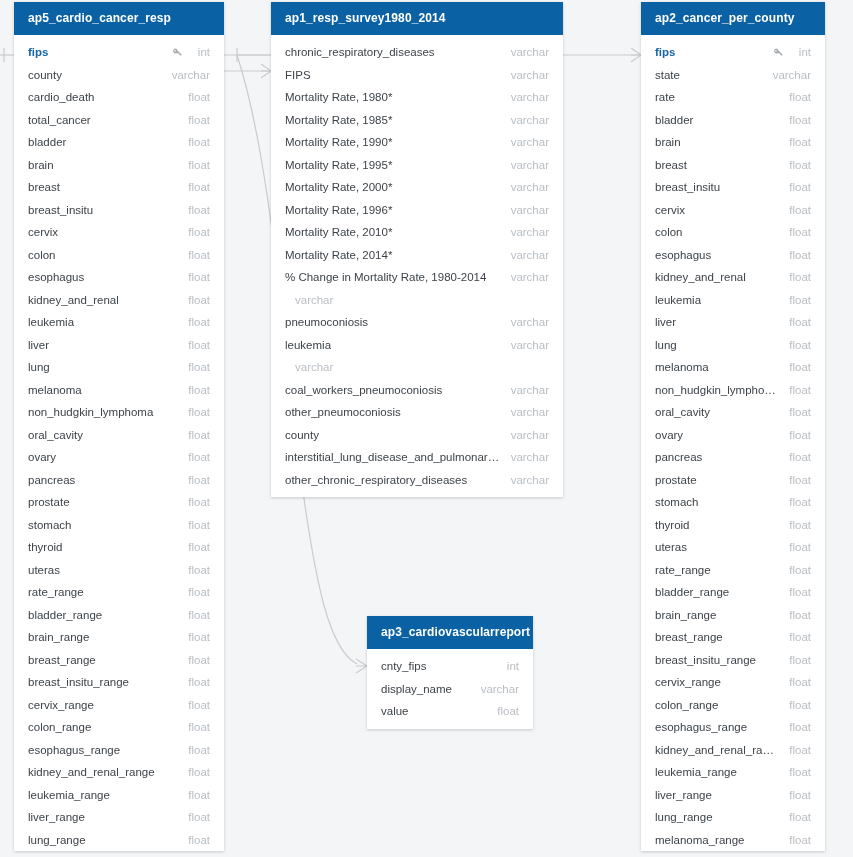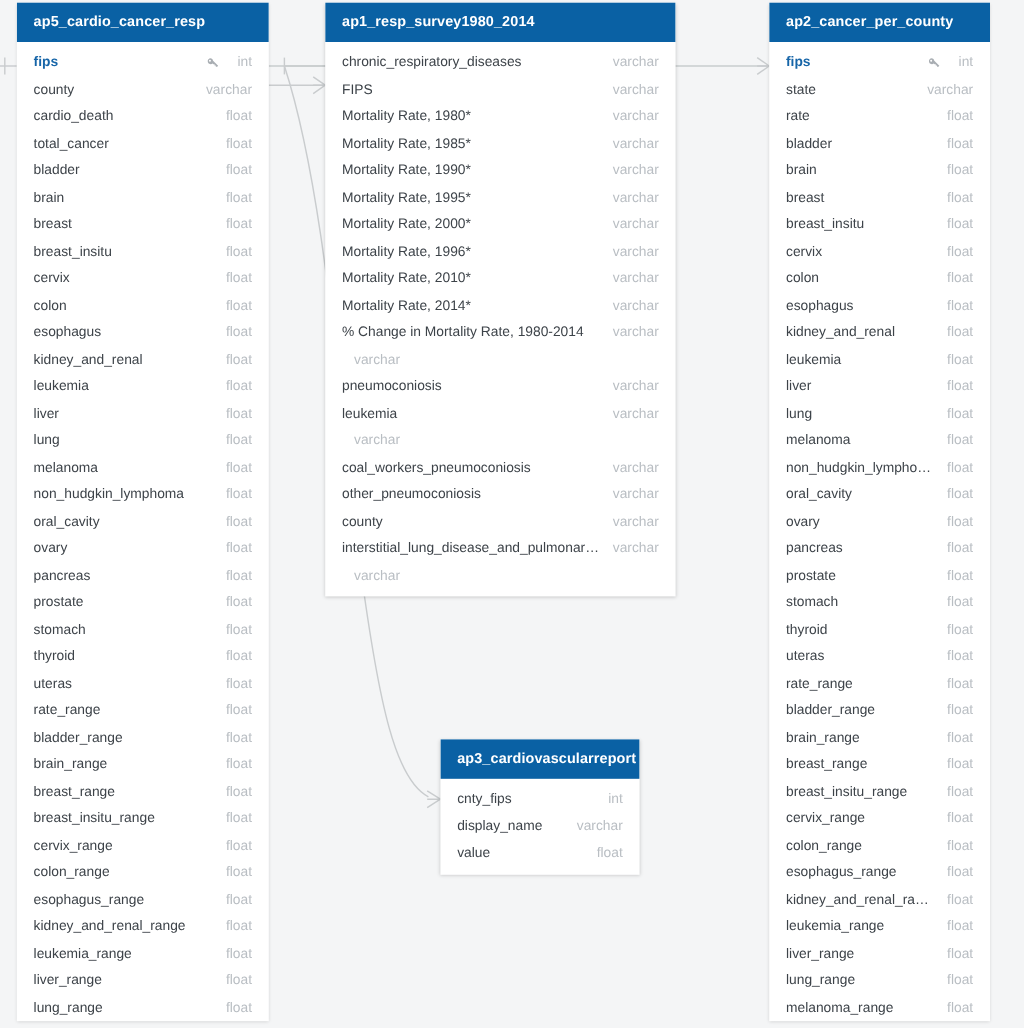--- a/index.html
+++ b/index.html
@@ -324,20 +324,21 @@
         </div>
         <div class="row">
           <span class="col-name">county</span>
           <span class="col-type">varchar</span>
         </div>
         <div class="row">
           <span class="col-name">interstitial_lung_disease_and_pulmonary_sarcoidosis</span>
           <span class="col-type">varchar</span>
         </div>
         <div class="row">
+          <span class="col-name">other_chronic_respiratory_diseases</span>
           <span class="col-type">varchar</span>
         </div>
       </div>
   </div>
 
   <div class="table-node" id="node-ap2">
     <div class="tbl-header">ap2_cancer_per_county</div>
     <div class="tbl-body">
         <div class="row pk">
           <span class="col-name">fips</span>

